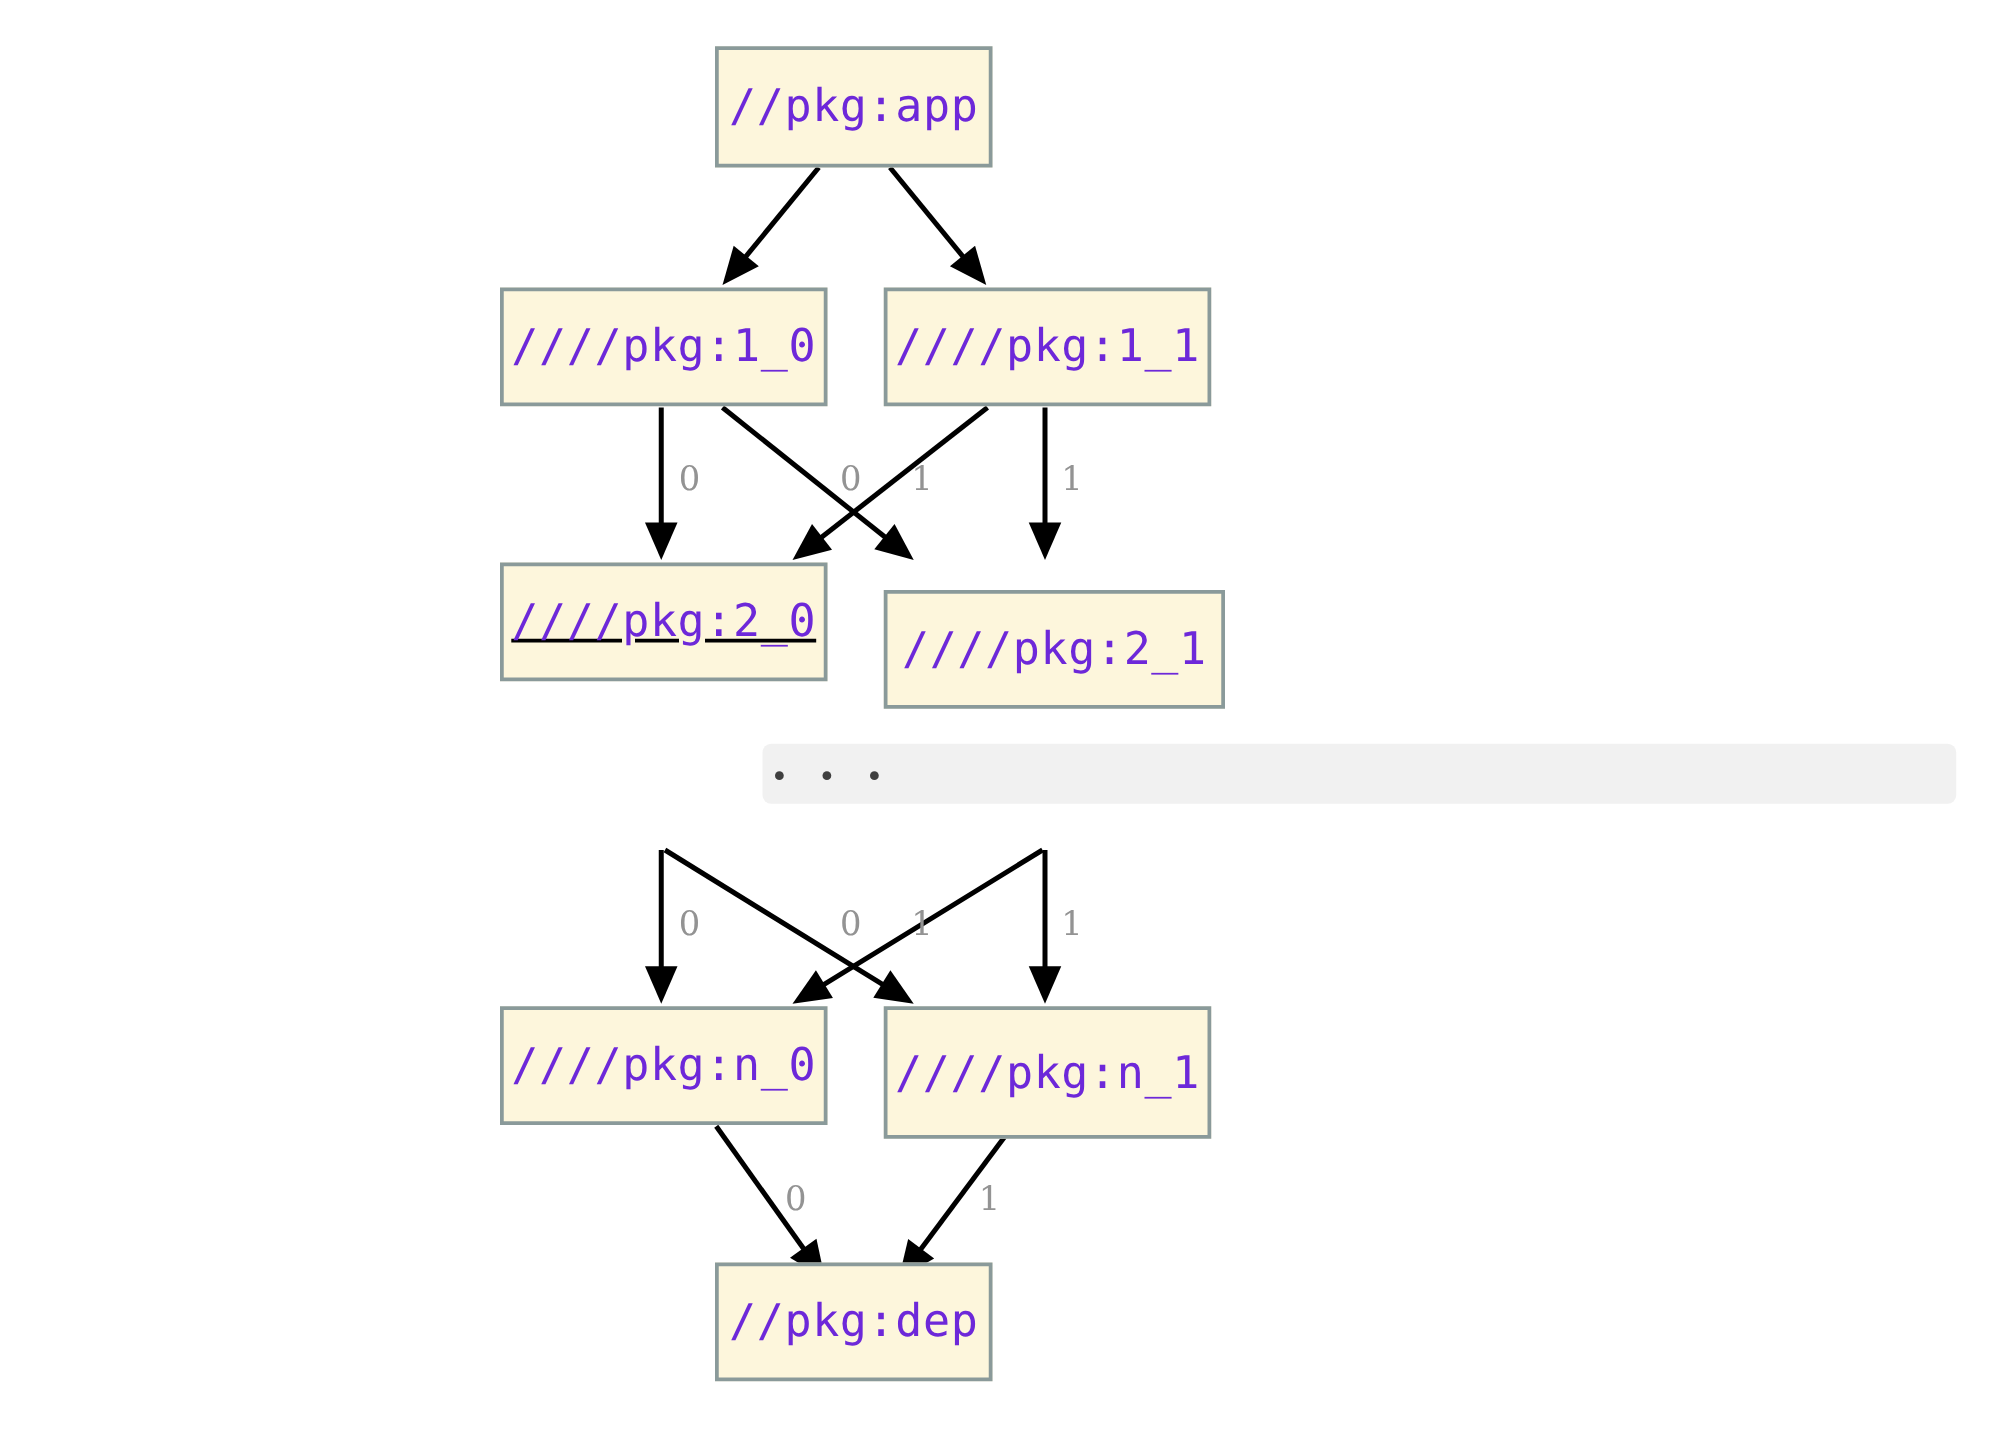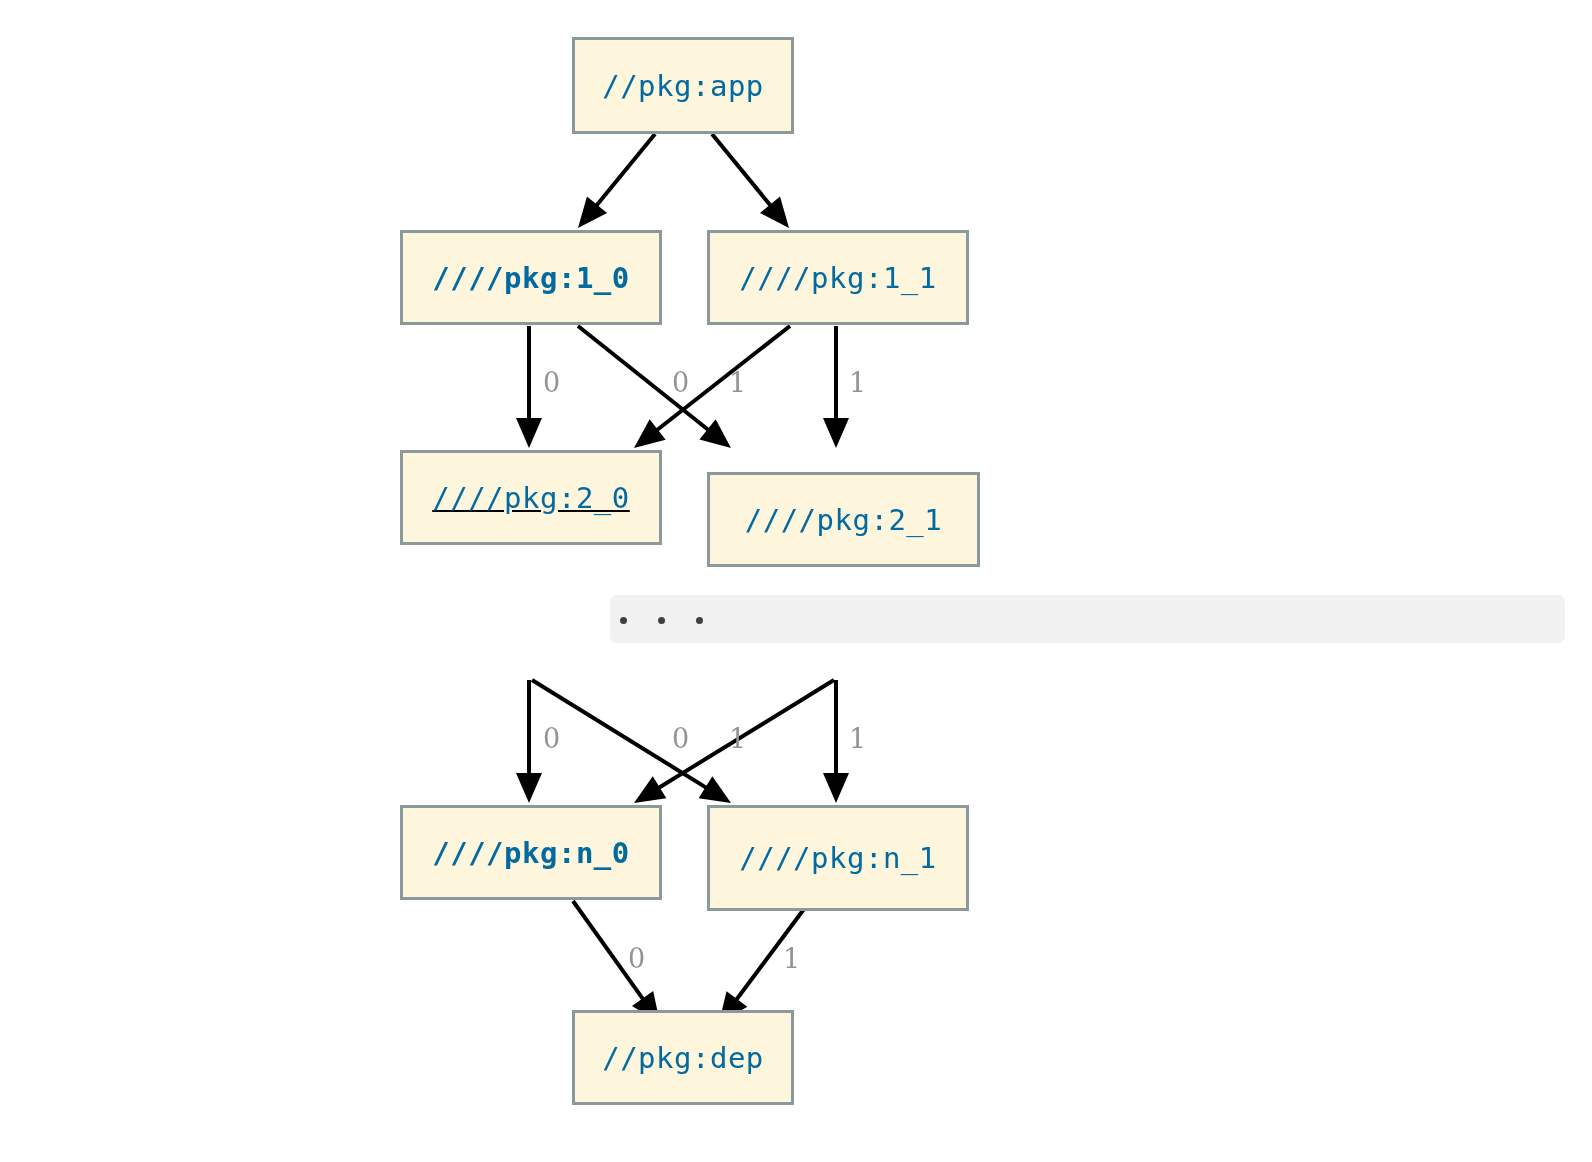--- a/index.html
+++ b/index.html
@@ -33,22 +33,22 @@
     position: absolute;
     box-sizing: border-box;
     background: #fdf6dc;
     border: 3px solid #8a9a9a;
     display: flex;
     align-items: center;
     justify-content: center;
   }
   .node-label {
     font-family: "DejaVu Sans Mono", monospace;
-    font-size: 29px;
-    color: #0369a1;
+    font-size: 36px;
+    color: #6d28d9;
     letter-spacing: 0.5px;
     white-space: nowrap;
     user-select: none;
   }
   .edge-line {
     stroke: #000000;
     stroke-width: 4;
     fill: none;
   }
   .edge-head {
@@ -142,33 +142,33 @@
         <line class="edge-line" x1="810" y1="901" x2="733.3494905228242" y2="1003.762221496873" stroke="#000000"></line>
         <polygon class="edge-head" points="719,1023 726.5163997976699,991.1801361712281 747.3573265093908,1006.7254175709544" fill="#000000"></polygon>
         <text class="edge-label" x="783" y="968" fill="#939393">1</text>
       </g>
     </svg>
 
   <div id="node-layer">
       <div class="node-box" style="left: 572px; top: 37px; width: 222px; height: 97px; background: rgb(253, 246, 220); border-color: rgb(138, 154, 154);">
         <span class="node-label">//pkg:app</span>
       </div>
-      <div class="node-box" style="left: 400px; top: 230px; width: 262px; height: 95px; background: rgb(253, 246, 220); border-color: rgb(138, 154, 154); font-weight: bold;">
+      <div class="node-box" style="left: 400px; top: 230px; width: 262px; height: 95px; background: rgb(253, 246, 220); border-color: rgb(138, 154, 154);">
         <span class="node-label">////pkg:1_0</span>
       </div>
       <div class="node-box" style="left: 707px; top: 230px; width: 262px; height: 95px; background: rgb(253, 246, 220); border-color: rgb(138, 154, 154);">
         <span class="node-label">////pkg:1_1</span>
       </div>
       <div class="node-box" style="left: 400px; top: 450px; width: 262px; height: 95px; background: rgb(253, 246, 220); border-color: rgb(138, 154, 154); text-decoration: underline;">
         <span class="node-label">////pkg:2_0</span>
       </div>
       <div class="node-box" style="left: 707px; top: 472px; width: 273px; height: 95px; background: rgb(253, 246, 220); border-color: rgb(138, 154, 154);">
         <span class="node-label">////pkg:2_1</span>
       </div>
-      <div class="node-box" style="left: 400px; top: 805px; width: 262px; height: 95px; background: rgb(253, 246, 220); border-color: rgb(138, 154, 154); font-weight: bold;">
+      <div class="node-box" style="left: 400px; top: 805px; width: 262px; height: 95px; background: rgb(253, 246, 220); border-color: rgb(138, 154, 154);">
         <span class="node-label">////pkg:n_0</span>
       </div>
       <div class="node-box" style="left: 707px; top: 805px; width: 262px; height: 106px; background: rgb(253, 246, 220); border-color: rgb(138, 154, 154);">
         <span class="node-label">////pkg:n_1</span>
       </div>
       <div class="node-box" style="left: 572px; top: 1010px; width: 222px; height: 95px; background: rgb(253, 246, 220); border-color: rgb(138, 154, 154); text-align: center;">
         <span class="node-label">//pkg:dep</span>
       </div>
     </div>
 

